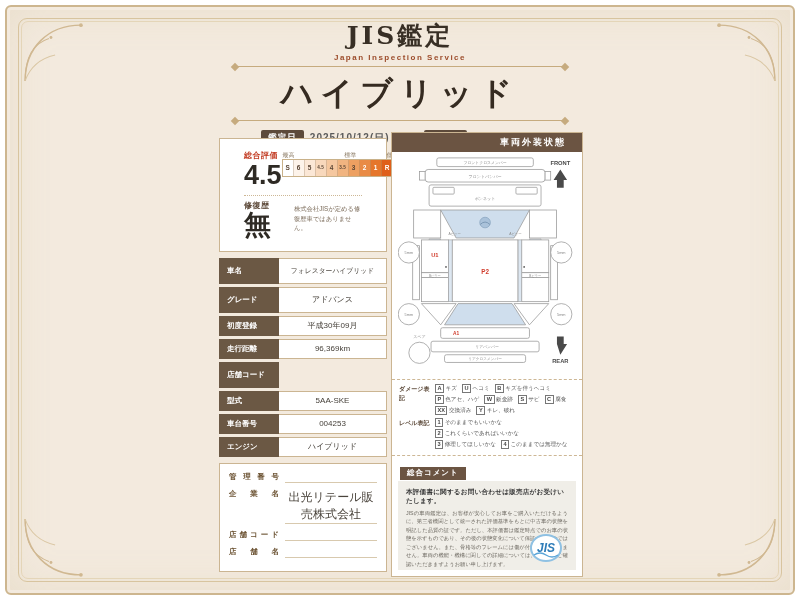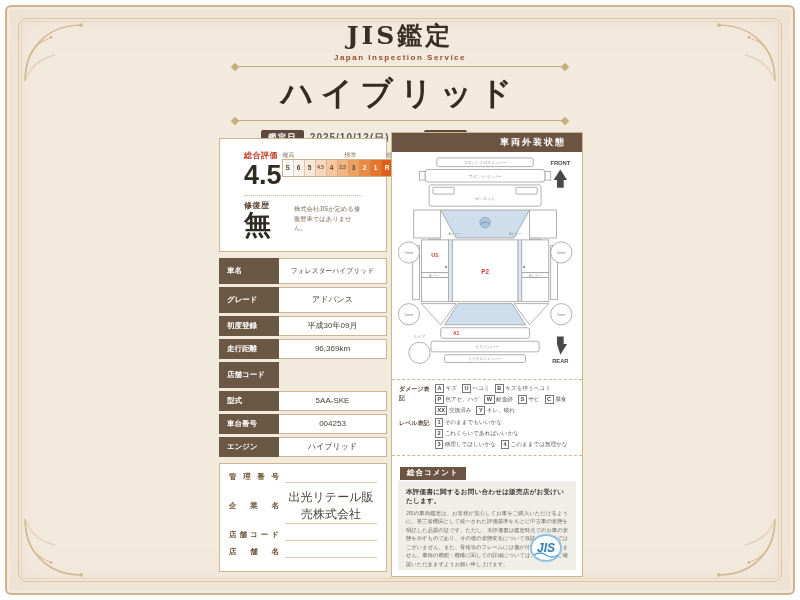--- a/index.html
+++ b/index.html
@@ -79,21 +79,21 @@
   .info-row { display:flex; margin-bottom:3px; }
   .info-row .lbl { width:60px; background:#6b5844; color:#fff; font-size:7.5px; font-weight:bold;
                    display:flex; align-items:center; padding:0 8px; text-align:justify; text-align-last:justify; }
   .info-row .val { flex:1; background:#fff; border:1px solid #cbb592; border-left:none;
                    display:flex; align-items:center; justify-content:center; font-size:8px; color:#46413a; }
   .info-row { min-height:20px; }
   .info-row:nth-child(1), .info-row:nth-child(2), .info-row:nth-child(5) { min-height:26px; }
   .info-row:nth-child(1) .val { font-size:6.8px; }
 
   .dealer-card { margin-top:6px; padding:8px 9px 7px; }
-  .dl-row { display:flex; align-items:center; margin-bottom:6px;font-family:Liberation Mono, monospace; }
+  .dl-row { display:flex; align-items:flex-start; margin-bottom:6px;font-family:Liberation Mono, monospace; }
   .dl-row .lbl { width:56px; font-size:7.5px; font-weight:bold; color:#6b5232; text-align:justify; text-align-last:justify; padding-right:6px; }
   .dl-row .val { flex:1; border-bottom:1px solid #d8c9ae; font-size:12px; color:#4a443c; text-align:center; min-height:11px; }
 
   
   .right-col { position:absolute; left:384px; top:125px; width:192px; height:445px; background:#fff; border:1px solid #cbb592; }
   .panel-title { background:#6b5442; color:#fff; font-size:9px; font-weight:bold; text-align:right; padding:3px 16px; letter-spacing:2px; }
   .diagram { padding:3px 6px 0; text-align:center; }
   .diagram svg { width:178px; height:220px; }
   .diagram text { font-family:"Liberation Sans",sans-serif; fill:#8a8a8a; }
   .diagram .part { fill:#fff; stroke:#9a9a9a; stroke-width:.8; }

